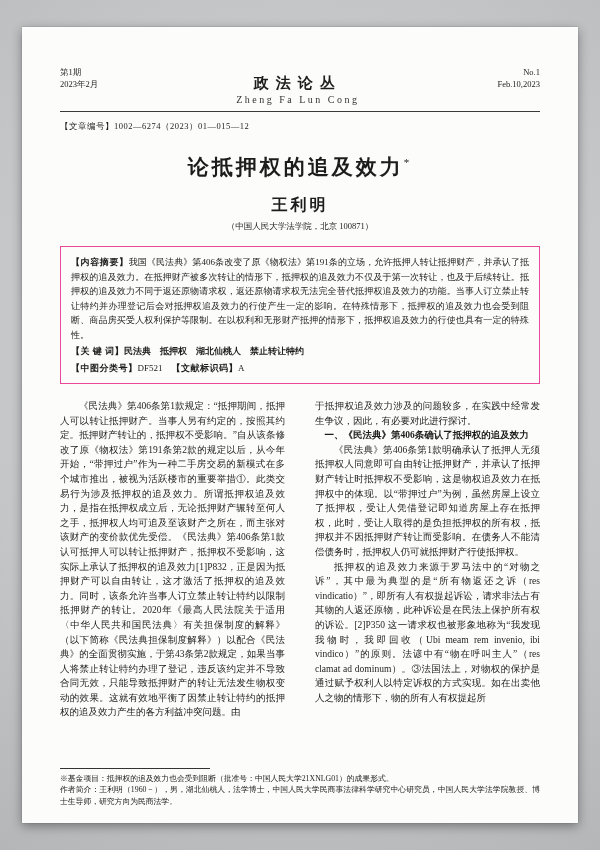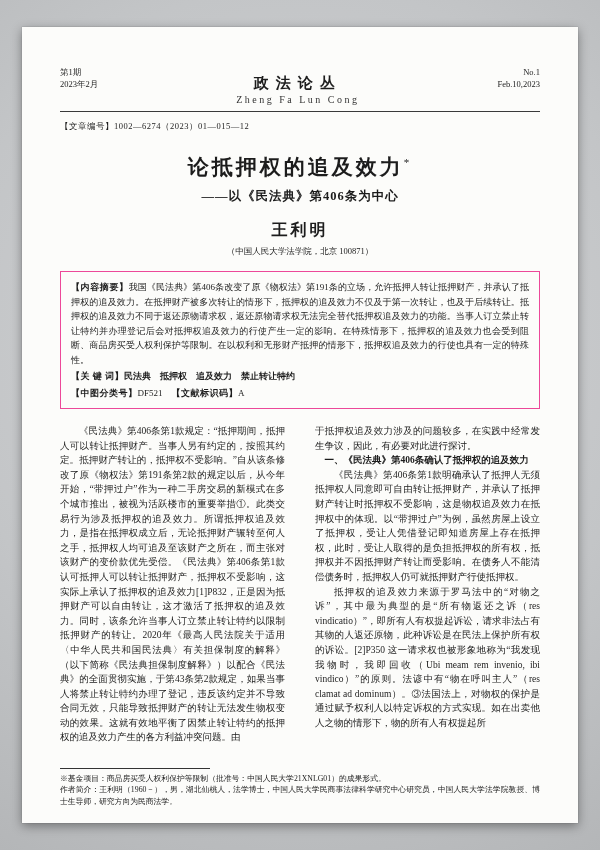--- a/index.html
+++ b/index.html
@@ -72,42 +72,41 @@
     <div class="right">
       <div>No.1</div>
       <div>Feb.10,2023</div>
     </div>
   </div>
   <div class="header-rule"></div>
 
   <div class="article-no">【文章编号】1002—6274（2023）01—015—12</div>
 
   <div class="title"><span>论抵押权的追及效力</span><sup>*</sup></div>
-  <div class="subtitle">——以《民法典》第406条为中心</div>
 
   <div class="author">王利明</div>
   <div class="affiliation">（中国人民大学法学院，北京 100871）</div>
 
   <div class="abs-box">
     <div><b>【内容摘要】</b><span>我国《民法典》第406条改变了原《物权法》第191条的立场，允许抵押人转让抵押财产，并承认了抵押权的追及效力。在抵押财产被多次转让的情形下，抵押权的追及效力不仅及于第一次转让，也及于后续转让。抵押权的追及效力不同于返还原物请求权，返还原物请求权无法完全替代抵押权追及效力的功能。当事人订立禁止转让特约并办理登记后会对抵押权追及效力的行使产生一定的影响。在特殊情形下，抵押权的追及效力也会受到阻断、商品房买受人权利保护等限制。在以权利和无形财产抵押的情形下，抵押权追及效力的行使也具有一定的特殊性。</span></div>
-    <div class="abs-row"><b>【关 键 词】</b><span class="kw">民法典　抵押权　追及效力　禁止转让特约</span></div>
+    <div class="abs-row"><b>【关 键 词】</b><span class="kw">民法典　抵押权　湖北仙桃人　禁止转让特约</span></div>
     <div class="abs-row"><b>【中图分类号】</b><span>DF521</span>　<b>【文献标识码】</b><span>A</span></div>
   </div>
 
   <div class="body">
     <div class="col">
       <p class="ind">《民法典》第406条第1款规定：“抵押期间，抵押人可以转让抵押财产。当事人另有约定的，按照其约定。抵押财产转让的，抵押权不受影响。”自从该条修改了原《物权法》第191条第2款的规定以后，从今年开始，“带押过户”作为一种二手房交易的新模式在多个城市推出，被视为活跃楼市的重要举措①。此类交易行为涉及抵押权的追及效力。所谓抵押权追及效力，是指在抵押权成立后，无论抵押财产辗转至何人之手，抵押权人均可追及至该财产之所在，而主张对该财产的变价款优先受偿。《民法典》第406条第1款认可抵押人可以转让抵押财产，抵押权不受影响，这实际上承认了抵押权的追及效力[1]P832，正是因为抵押财产可以自由转让，这才激活了抵押权的追及效力。同时，该条允许当事人订立禁止转让特约以限制抵押财产的转让。2020年《最高人民法院关于适用〈中华人民共和国民法典〉有关担保制度的解释》（以下简称《民法典担保制度解释》）以配合《民法典》的全面贯彻实施，于第43条第2款规定，如果当事人将禁止转让特约办理了登记，违反该约定并不导致合同无效，只能导致抵押财产的转让无法发生物权变动的效果。这就有效地平衡了因禁止转让特约的抵押权的追及效力产生的各方利益冲突问题。由</p>
     </div>
     <div class="col">
       <p>于抵押权追及效力涉及的问题较多，在实践中经常发生争议，因此，有必要对此进行探讨。</p>
       <p class="sec-head">一、《民法典》第406条确认了抵押权的追及效力</p>
       <p class="ind">《民法典》第406条第1款明确承认了抵押人无须抵押权人同意即可自由转让抵押财产，并承认了抵押财产转让时抵押权不受影响，这是物权追及效力在抵押权中的体现。以“带押过户”为例，虽然房屋上设立了抵押权，受让人凭借登记即知道房屋上存在抵押权，此时，受让人取得的是负担抵押权的所有权，抵押权并不因抵押财产转让而受影响。在债务人不能清偿债务时，抵押权人仍可就抵押财产行使抵押权。</p>
       <p class="ind">抵押权的追及效力来源于罗马法中的“对物之诉”，其中最为典型的是“所有物返还之诉（res vindicatio）”，即所有人有权提起诉讼，请求非法占有其物的人返还原物，此种诉讼是在民法上保护所有权的诉讼。[2]P350 这一请求权也被形象地称为“我发现我物时，我即回收（Ubi meam rem invenio, ibi vindico）”的原则。法谚中有“物在呼叫主人”（res clamat ad dominum）。③法国法上，对物权的保护是通过赋予权利人以特定诉权的方式实现。如在出卖他人之物的情形下，物的所有人有权提起所</p>
     </div>
   </div>
 
   <div class="footnotes">
     <div class="fn-rule"></div>
-    <p>※基金项目：商品房买受人权利保护等限制（批准号：中国人民大学21XNLG01）的成果形式。</p>
+    <p>※基金项目：抵押权的追及效力也会受到阻断（批准号：中国人民大学21XNLG01）的成果形式。</p>
     <p>作者简介：王利明（1960－），男，湖北仙桃人，法学博士，中国人民大学民商事法律科学研究中心研究员，中国人民大学法学院教授、博士生导师，研究方向为民商法学。</p>
   </div>
 
 </div>
 
 </body></html>

